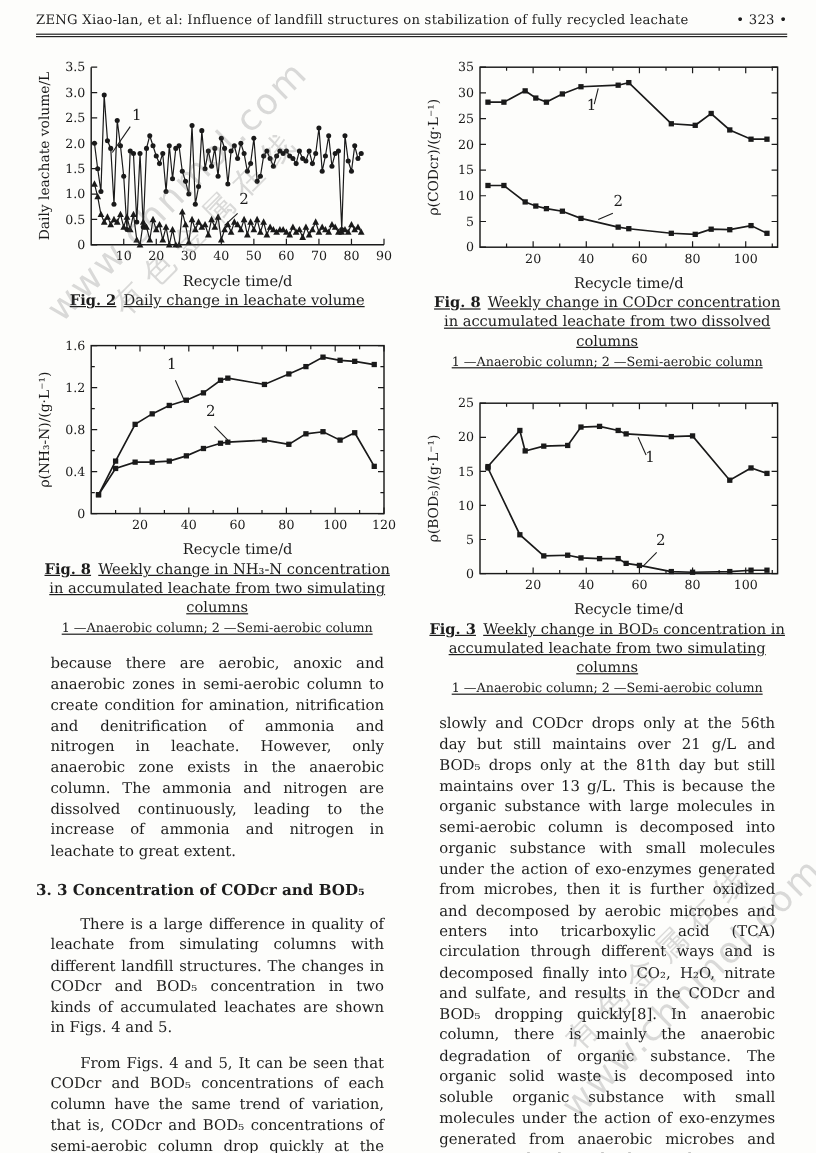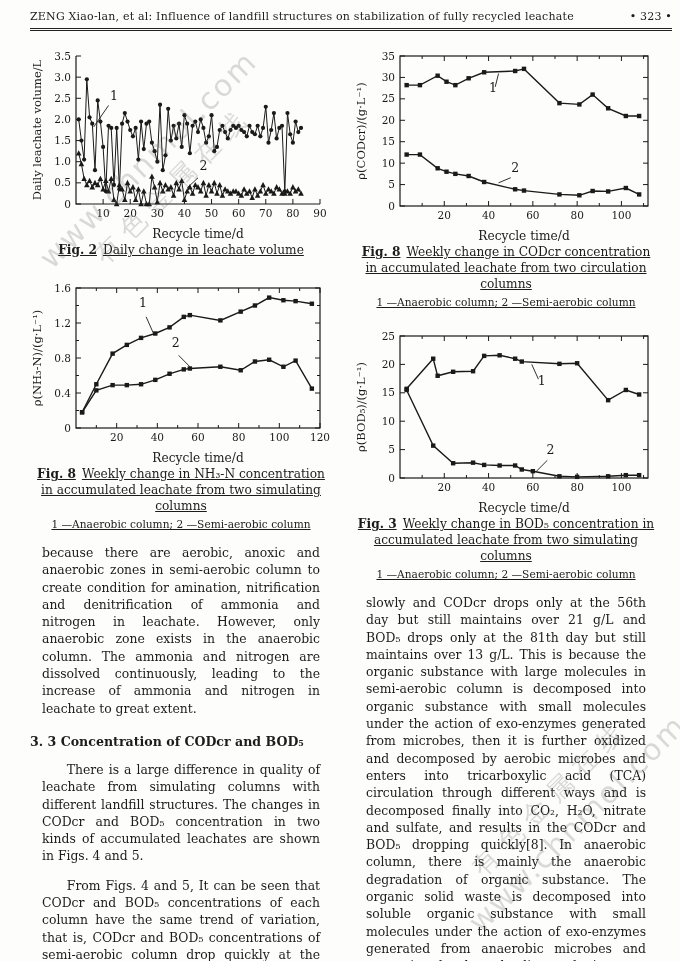--- a/index.html
+++ b/index.html
@@ -1,21 +1,21 @@
 <!DOCTYPE html>
 <html><head>
 <meta charset="utf-8">
 <style>
   html,body{margin:0;padding:0;background:#e8e8e8;}
   .page{
     position:relative;width:680px;height:961px;margin:0 auto;background:#fdfdfb;
     font-family:"DejaVu Serif","Liberation Serif",serif;color:#1c1c1c;overflow:hidden;
   }
   .header{
-    position:absolute;top:10px;left:30px;right:8px;
+    position:absolute;top:10px;left:30px;right:24px;
     display:flex;justify-content:space-between;align-items:flex-end;
     font-size:11px;letter-spacing:.2px;padding-bottom:5px;border-bottom:3px double #222;
   }
   .cols{position:absolute;top:34px;left:30px;right:22px;display:flex;gap:22px;}
   .col-left{width:302px;}
   .col-right{width:304px;}
   .chart{display:block;}
   .chart-std{width:300px;height:196px;margin-top:12px;}
   .chart-r{width:304px;height:198px;margin-top:12px;}
   .fig-caption{text-align:center;line-height:16px;text-decoration:underline;}
@@ -467,21 +467,21 @@
             <rect x="282.9428571428571" y="146.22857142857143" width="4.4" height="4.4" fill="#1a1a1a"></rect>
             <line x1="141.21428571428572" y1="40.85714285714286" x2="144.53571428571428" y2="27.571428571428584" stroke="#1a1a1a" stroke-width="0.9"></line>
             <text x="139" y="46" text-anchor="middle" font-size="12.5" fill="#1a1a1a">1</text>
             <line x1="156.71428571428572" y1="131.71428571428572" x2="144.53571428571428" y2="136.85714285714286" stroke="#1a1a1a" stroke-width="0.9"></line>
             <text x="161.14285714285717" y="125.71428571428572" text-anchor="middle" font-size="12.5" fill="#1a1a1a">2</text>
             <text x="170" y="194" text-anchor="middle" font-size="12.2" fill="#1a1a1a">Recycle time/d</text>
             <text transform="translate(11 85) rotate(-90)" text-anchor="middle" font-size="11.5" fill="#1a1a1a">ρ(CODcr)/(g·L⁻¹)</text>
           </svg></div>
       <div class="fig-caption">
         <div class="cap-main">
-          <span class="flabel">Fig. 8</span><span>Weekly change in CODcr concentration in accumulated leachate from two circulation columns</span>
+          <span class="flabel">Fig. 8</span><span>Weekly change in CODcr concentration in accumulated leachate from two dissolved columns</span>
         </div>
         <div class="fig-legend">1 —Anaerobic column;  2 —Semi-aerobic column</div>
       </div>
 
       <div class="chart chart-r" style="margin-top:16px;height:190px;"><svg xmlns="http://www.w3.org/2000/svg" width="304" height="190" style="font-family:'DejaVu Serif','Liberation Serif',serif">
             <rect x="46" y="10" width="248" height="142" fill="none" stroke="#1a1a1a" stroke-width="1.2"></rect>
             <line x1="90.28571428571428" y1="152" x2="90.28571428571428" y2="147" stroke="#1a1a1a"></line>
             <line x1="90.28571428571428" y1="10" x2="90.28571428571428" y2="15" stroke="#1a1a1a"></line>
             <text x="90.28571428571428" y="165" text-anchor="middle" font-size="10.5" fill="#1a1a1a">20</text>
             <line x1="134.57142857142856" y1="152" x2="134.57142857142856" y2="147" stroke="#1a1a1a"></line>

